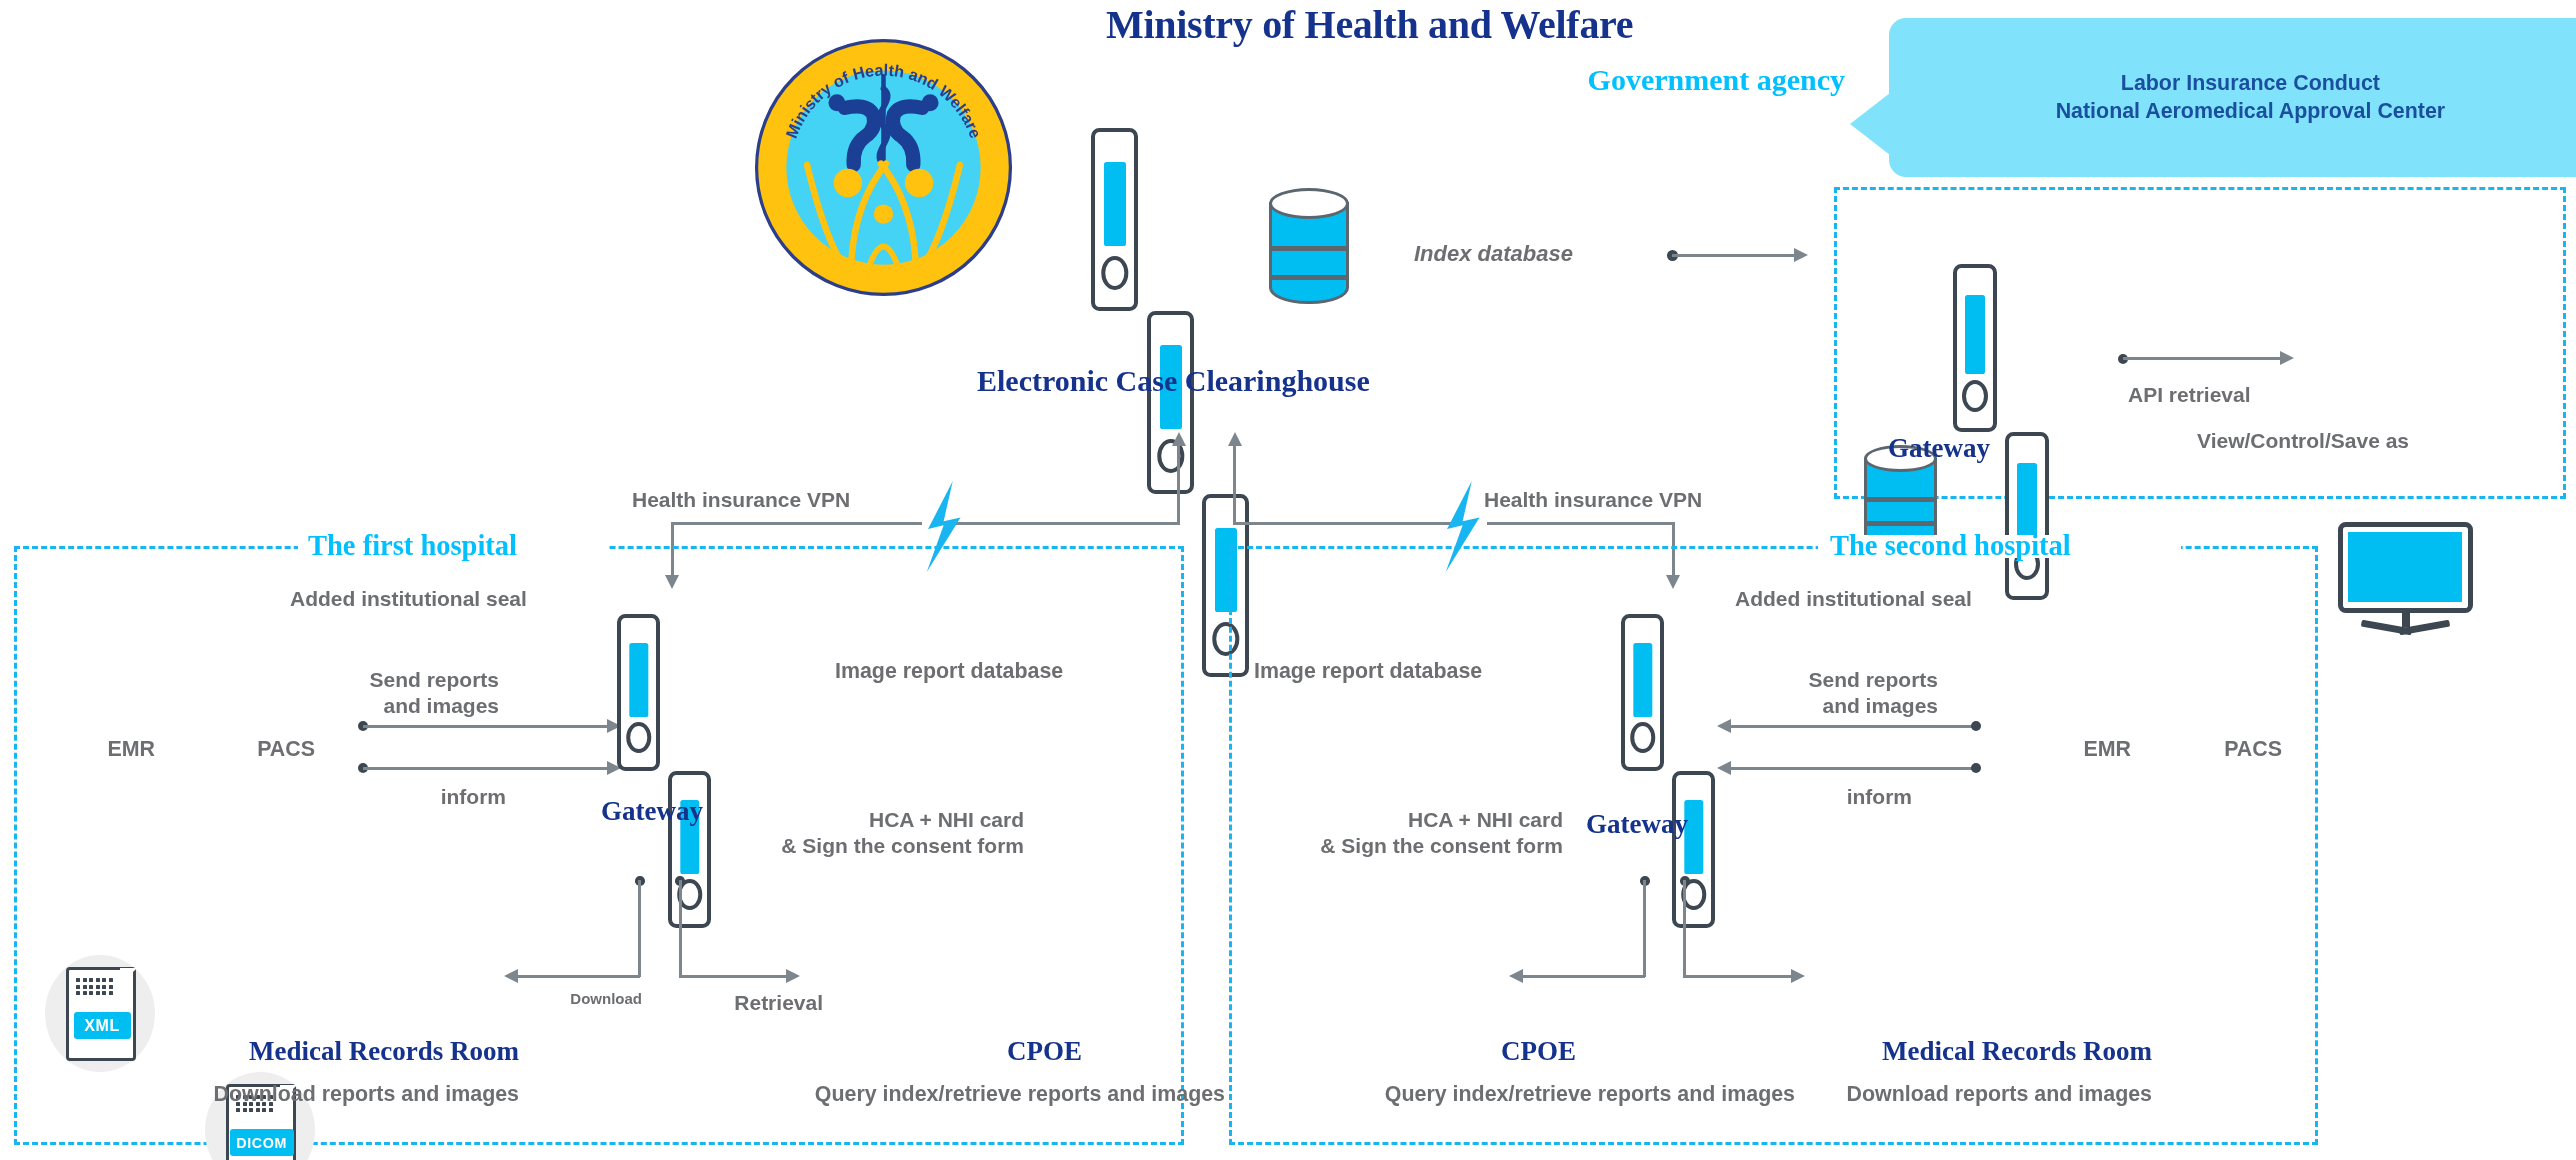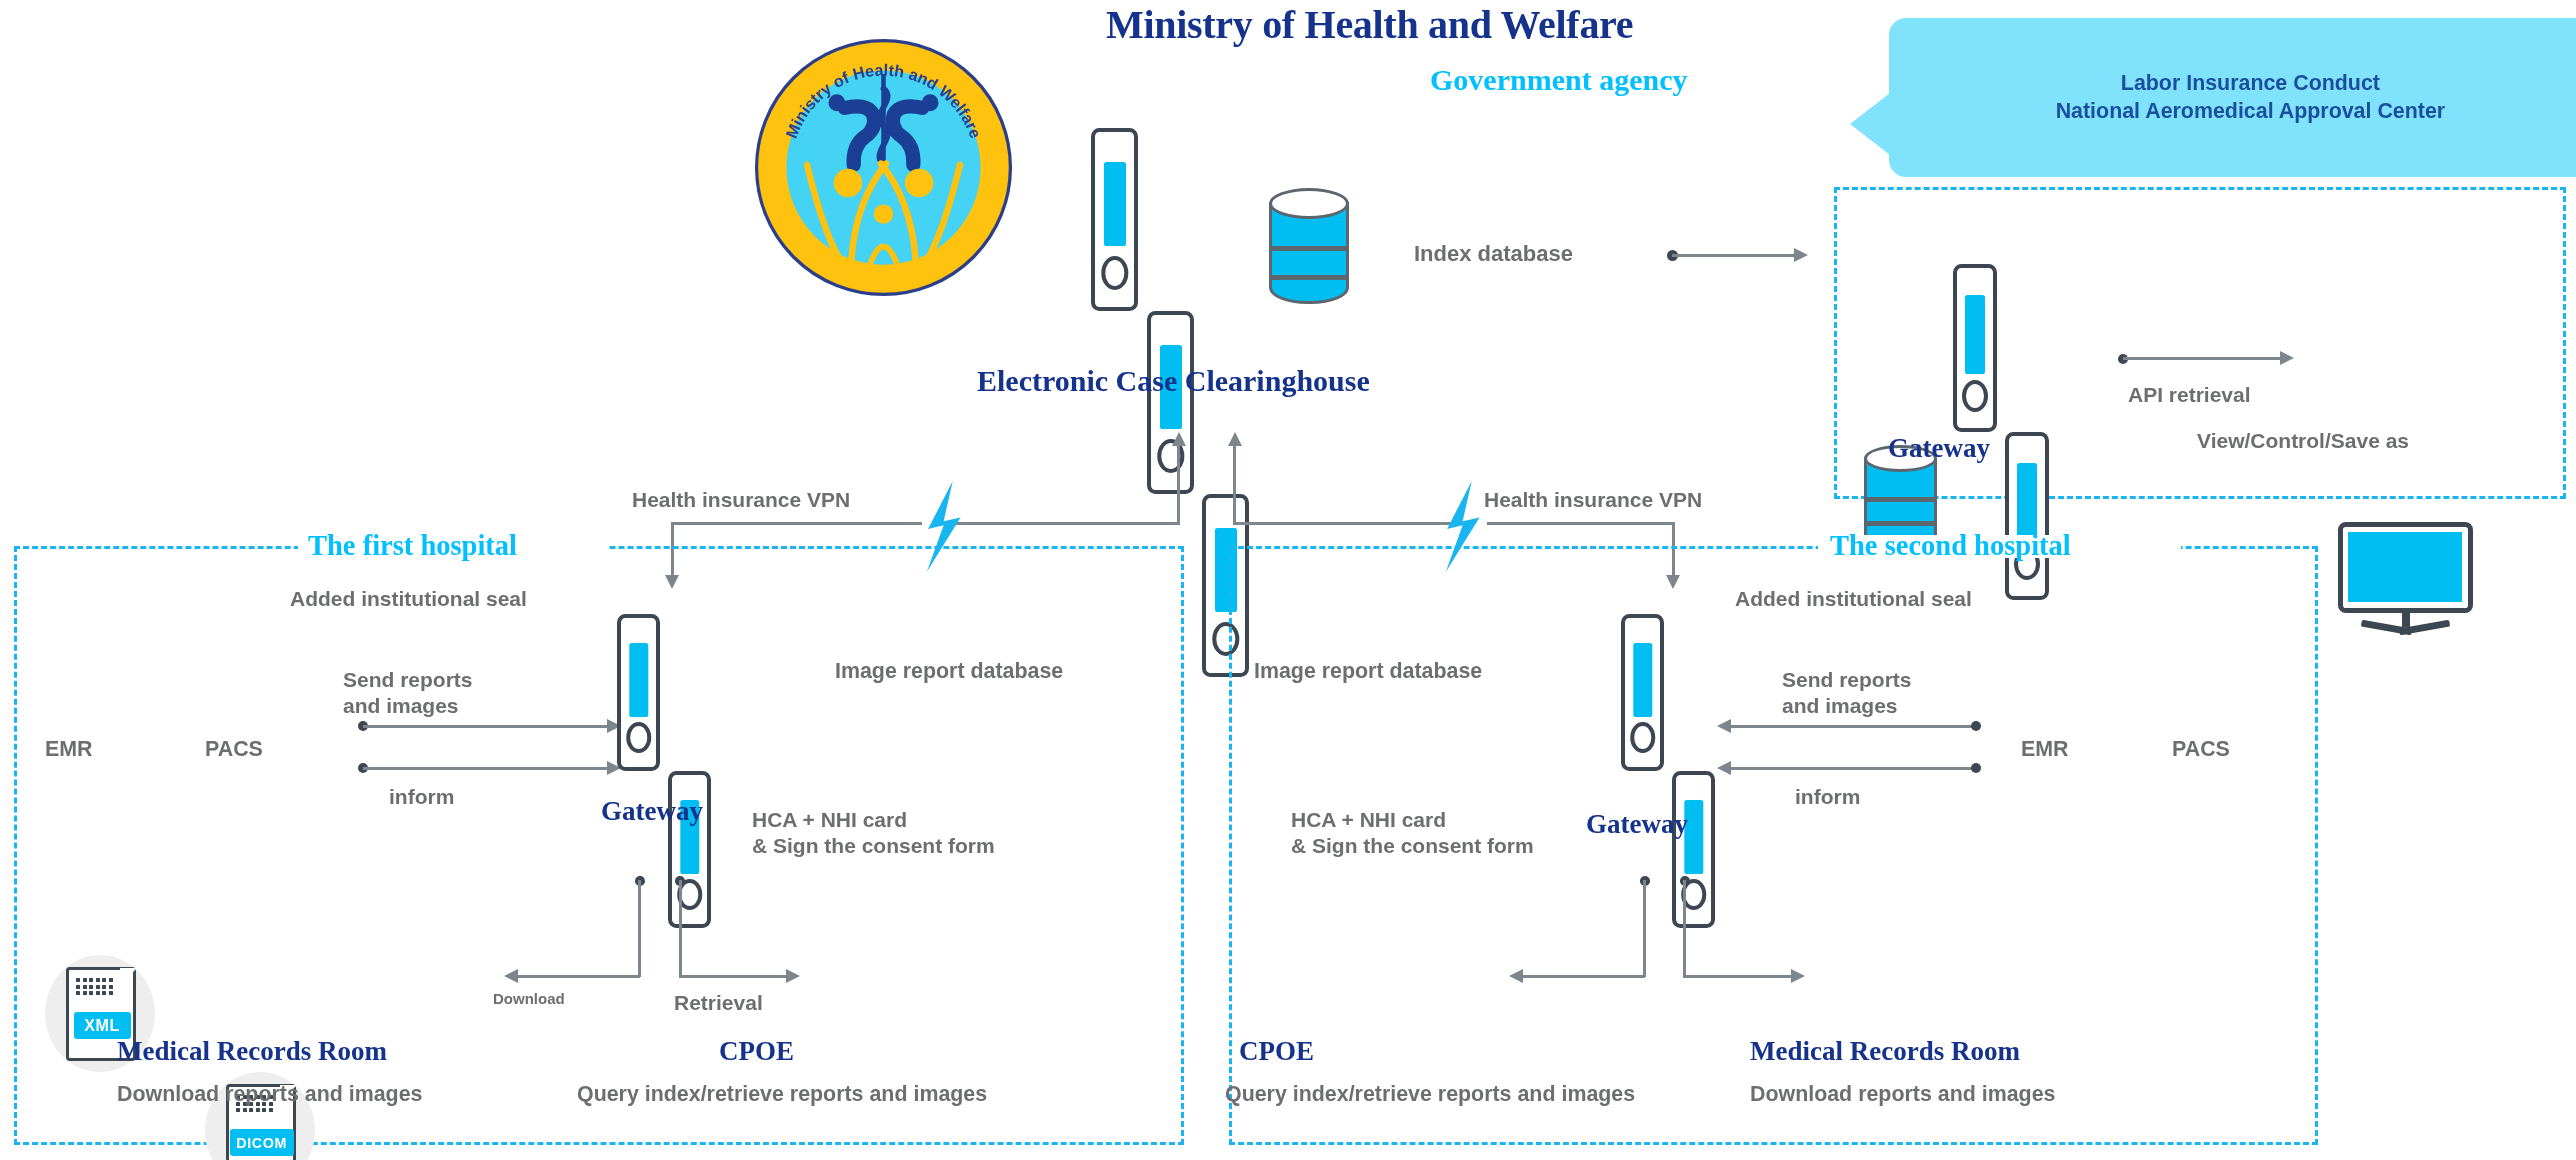--- a/index.html
+++ b/index.html
@@ -1,19 +1,19 @@
 <!DOCTYPE html>
 <html style="font-size:10.4px"><head>
 <meta charset="utf-8">
 <style>
   html,body{margin:0;padding:0;background:#ffffff;}
   body{width:2576px;height:1160px;position:relative;overflow:hidden;
        font-family:"Liberation Sans", sans-serif;-webkit-font-smoothing:antialiased;}
   .abs{position:absolute;}
-  .ct{text-align:left;}
+  .ct{text-align:right;}
 
   
   .t-navy{color:#15328c;font-family:"Liberation Serif", serif;font-weight:bold;}
   .t-cyan{color:#00c0ff;font-family:"Liberation Serif", serif;font-weight:bold;}
   .t-grey{color:#6d6e71;font-family:"Liberation Sans", sans-serif;font-weight:bold;}
   .t-callout{color:#1a4fa0;font-family:"Liberation Sans", sans-serif;font-weight:bold;}
 
   .ministry-title{font-size:40px;letter-spacing:-0.3px;white-space:nowrap;}
   .gov-agency{font-size:30px;line-height:1.18;white-space:nowrap;}
   .ech-title{font-size:30px;white-space:nowrap;}
@@ -148,21 +148,21 @@
   </div>
 </div>
 
 <div class="abs cyl" style="left:1269px;top:188px;width:80px;height:121px;">
   <div class="body" style="top:14.3px;height:102px;"></div>
   <div class="top" style="top:0px;height:31px;"></div>
   <div class="band" style="left:2.6px;right:2.6px;top:58px;height:4.5px;"></div>
   <div class="band" style="left:2.6px;right:2.6px;top:87px;height:4.5px;"></div>
 </div>
 
-<div class="abs lbl t-grey" style="left:1414px;top:241px;font-size:22px;">Index database</div>
+<div class="abs lbl t-grey" style="left:1414px;top:241px;font-size:22px;font-style:italic;">Index database</div>
 
 <div class="abs dot" style="left:1667px;top:250px;width:11px;height:11px;"></div>
 <div class="abs hline" style="left:1672px;top:254px;width:123px;"></div>
 <div class="abs arrow-r" style="left:1794px;top:248px;"></div>
 
 <div class="abs ech-title t-navy" style="left:977px;top:364px;">Electronic Case Clearinghouse</div>
 
 <div class="abs dashbox" style="left:1834px;top:187px;width:732px;height:312px;"></div>
 
 <div class="abs cyl" style="left:1864px;top:324px;width:73px;height:108px;">

